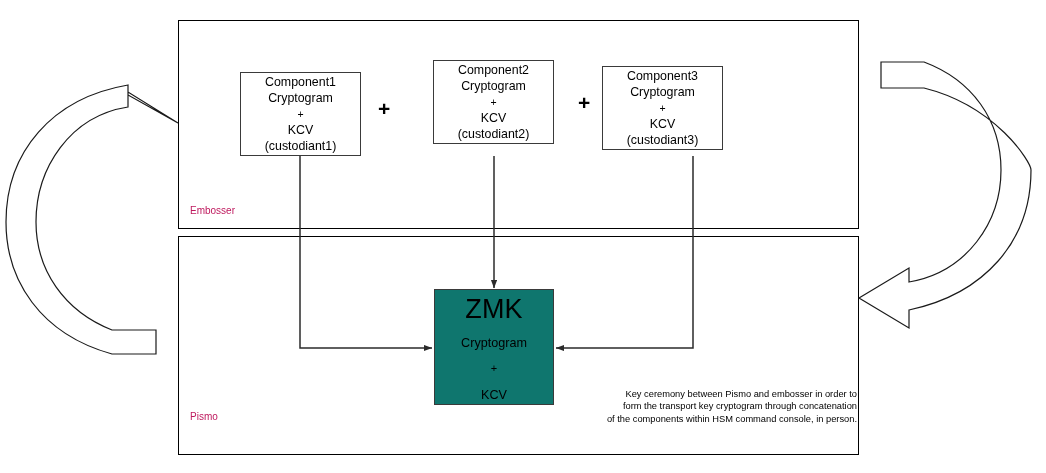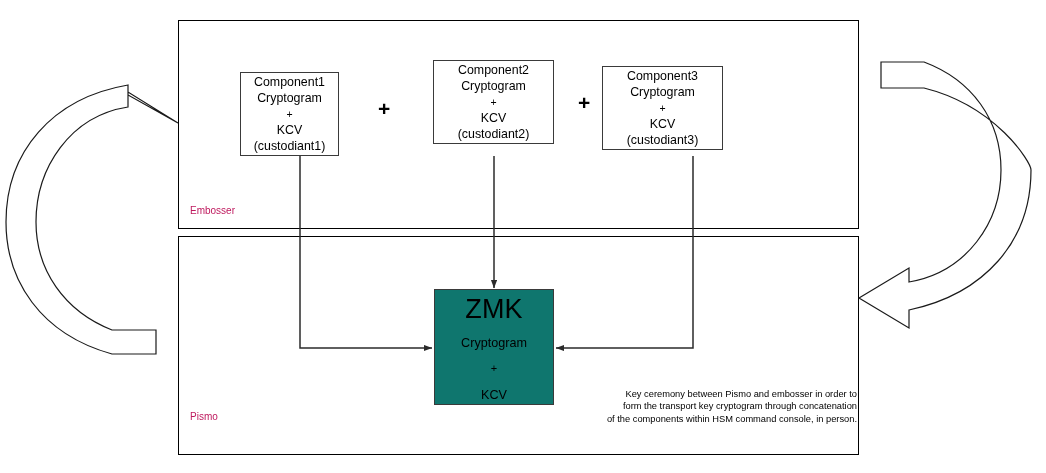--- a/index.html
+++ b/index.html
@@ -155,21 +155,21 @@
                L881,62
                L881,88
                L924,88
                C 996,106 1031,162 1031,170
                C 1031,242 984,294 909,310
                L909,328
                Z" fill="#ffffff" stroke="#1a1a1a" stroke-width="1.2" stroke-linejoin="miter"></path>
     </g>
   </svg>
 
-  <div class="comp-box" style="left:240px; top:72px; width:99px; height:84px;">
+  <div class="comp-box" style="left:240px; top:72px; width:121px; height:84px;">
     <span>Component1</span>
     <span>Cryptogram</span>
     <span class="ln-plus">+</span>
     <span>KCV</span>
     <span>(custodiant1)</span>
   </div>
 
   <div class="comp-box" style="left:433px; top:60px; width:121px; height:84px;">
     <span>Component2</span>
     <span>Cryptogram</span>

